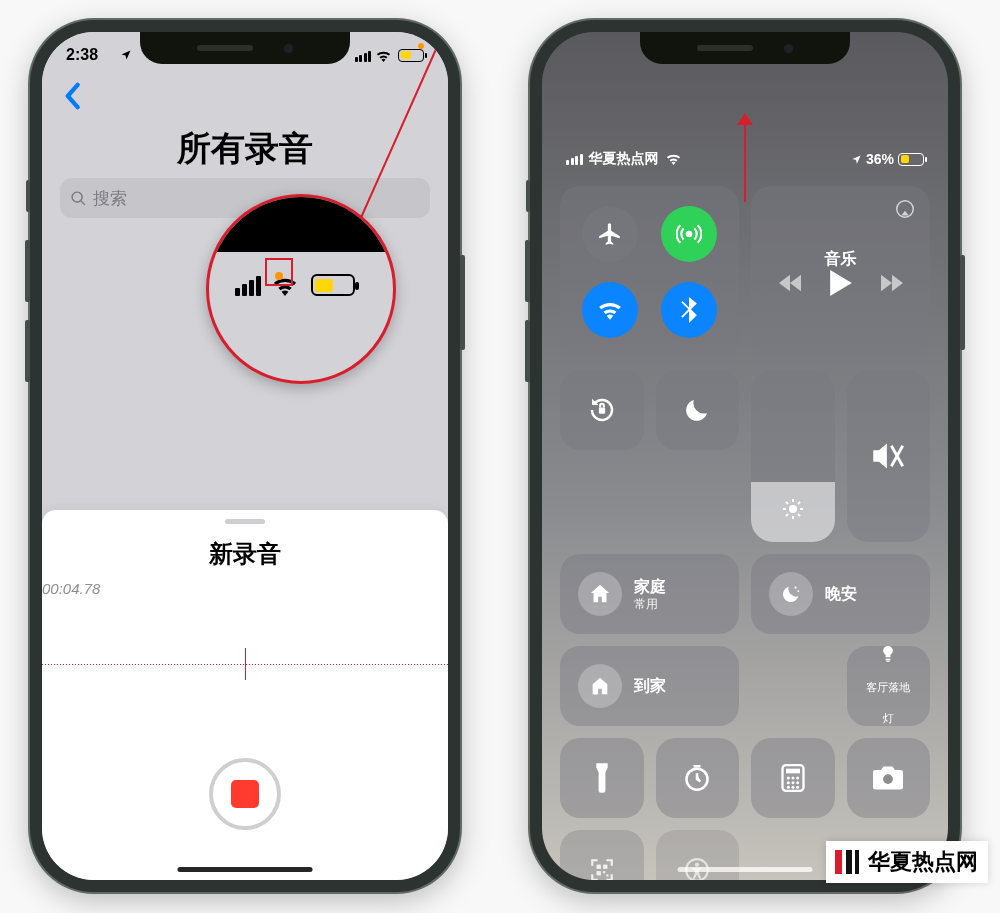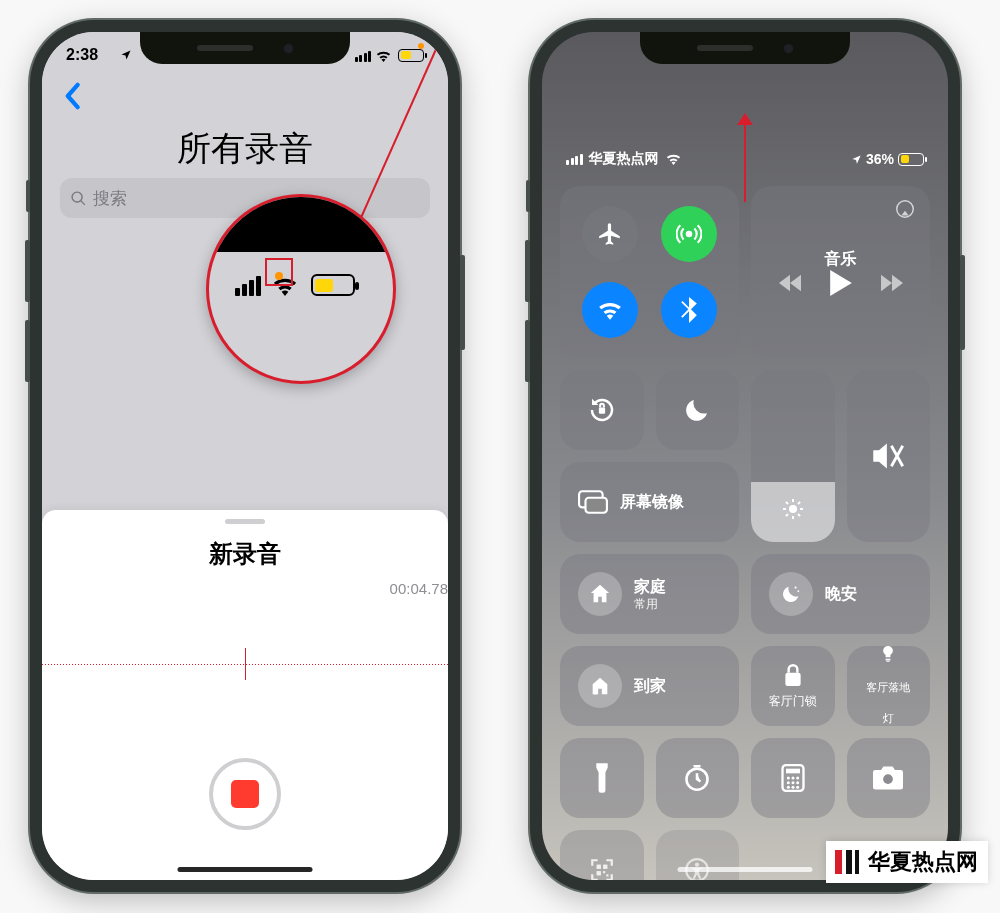--- a/index.html
+++ b/index.html
@@ -79,21 +79,21 @@
   .battery-pill {
     position:relative; width:26px; height:13px; border:1.5px solid #000;
     border-radius:4px; margin-left:2px;
   }
   .battery-pill::after { content:""; position:absolute; right:-4px; top:3px; width:2.5px; height:5px; background:#000; border-radius:1px; }
   .battery-pill .fill { position:absolute; top:1.5px; left:1.5px; bottom:1.5px; width:45%; background:#ffd60a; border-radius:2px; }
   .priv-dot { width:6px; height:6px; background:#ff9500; border-radius:50%; position:absolute; top:-6px; right:0; }
   .sb-right { position:relative; }
 
   .back-chevron { position:absolute; top:50px; left:20px; color:#007aff; z-index:10; }
-  .vm-title { position:absolute; top:94px; left:0; right:0; text-align:center; font-size:34px; font-weight:400; }
+  .vm-title { position:absolute; top:94px; left:0; right:0; text-align:center; font-size:34px; font-weight:700; }
   .search-bar {
     position:absolute; top:146px; left:18px; right:18px; height:40px;
     background:#c5c5ca; border-radius:12px; display:flex; align-items:center;
     gap:6px; padding:0 10px; color:#7b7b80; font-size:17px;
   }
 
   .magnifier {
     position:absolute; top:162px; left:164px;
     width:190px; height:190px; border-radius:50%;
     border:3px solid #d81e2c; background:#d2d2d7;
@@ -125,21 +125,21 @@
     background:#d81e2c; transform-origin:top; transform:rotate(24deg); z-index:35;
   }
 
   .vm-sheet {
     position:absolute; left:0; right:0; bottom:0; top:478px;
     background:#fff; border-top-left-radius:14px; border-top-right-radius:14px;
     box-shadow:0 -2px 8px rgba(0,0,0,.06);
   }
   .grabber { width:40px; height:5px; background:#cfcfd2; border-radius:3px; margin:9px auto 0; }
   .rec-title { text-align:center; font-size:24px; font-weight:700; margin-top:14px; }
-  .rec-time  { text-align:right; font-size:15px; color:#8e8e93; margin-top:10px; }
+  .rec-time  { text-align:left; font-size:15px; color:#8e8e93; margin-top:10px;font-style:italic; }
   .waveline {
     position:absolute; left:0; right:0; top:154px; height:1px;
     background-image:repeating-linear-gradient(90deg,#d81e2c 0 1px,transparent 1px 3px);
   }
   .waveline::after{
     content:""; position:absolute; left:50%; top:-16px; width:1px; height:32px; background:#d81e2c;
   }
   .rec-btn {
     position:absolute; left:50%; bottom:50px; transform:translateX(-50%);
     width:72px; height:72px; border-radius:50%; border:4px solid #cfcfd2;
@@ -431,27 +431,20 @@
             <path fill="none" stroke="#fff" stroke-width="1.6" d="M10.5 10V8.5a1.5 1.5 0 0 1 3 0V10"></path>
           </svg>
       </div>
 
       <div class="tile dnd">
         <svg class="ic" width="30" height="30" viewBox="0 0 24 24">
             <path d="M20 14.5A8.5 8.5 0 0 1 9.5 4 8.5 8.5 0 1 0 20 14.5z"></path>
           </svg>
       </div>
 
-      <div class="tile mirror">
-        <svg class="ic" width="30" height="24" viewBox="0 0 28 22">
-            <rect x="1" y="1" width="22" height="15" rx="3" fill="none" stroke="#fff" stroke-width="2"></rect>
-            <rect x="7" y="7" width="20" height="14" rx="3" fill="#888" stroke="#fff" stroke-width="2"></rect>
-          </svg>
-        <span class="tlabel">屏幕镜像</span>
-      </div>
 
       <div class="tile bright">
         <div class="blevel">
           <svg class="ic" width="24" height="24" viewBox="0 0 24 24">
               <circle cx="12" cy="12" r="4"></circle>
               <g stroke="#fff" stroke-width="2">
                 <path d="M12 2v3M12 19v3M2 12h3M19 12h3M4.9 4.9l2.1 2.1M17 17l2.1 2.1M4.9 19.1 7 17M17 7l2.1-2.1"></path>
               </g>
             </svg>
         </div>
@@ -490,27 +483,20 @@
       <div class="tile arrive">
         <div class="circ" style="width:44px;height:44px;background:rgba(255,255,255,.25)">
           <svg class="ic" width="22" height="22" viewBox="0 0 24 24">
               <path d="M12 3 4 10v11h6v-6h4v6h6V10z"></path>
               <circle cx="7" cy="19" r="2.4"></circle>
             </svg>
         </div>
         <span class="tlabel">到家</span>
       </div>
 
-      <div class="tile doorlk">
-        <svg class="ic" width="20" height="24" viewBox="0 0 18 22">
-            <rect x="2" y="9" width="14" height="12" rx="2"></rect>
-            <path fill="none" stroke="#fff" stroke-width="2.2" d="M5 9V6a4 4 0 0 1 8 0v3"></path>
-          </svg>
-        <span>客厅门锁</span>
-      </div>
 
       <div class="tile floorl">
         <svg class="ic" width="18" height="22" viewBox="0 0 16 20">
             <path d="M8 0a6 6 0 0 0-3 11.2V14h6v-2.8A6 6 0 0 0 8 0zM5 16h6v2H5zm1 3h4v1H6z"></path>
           </svg>
         <span>客厅落地</span>
         <span>灯</span>
       </div>
 
       <div class="tile torch">

